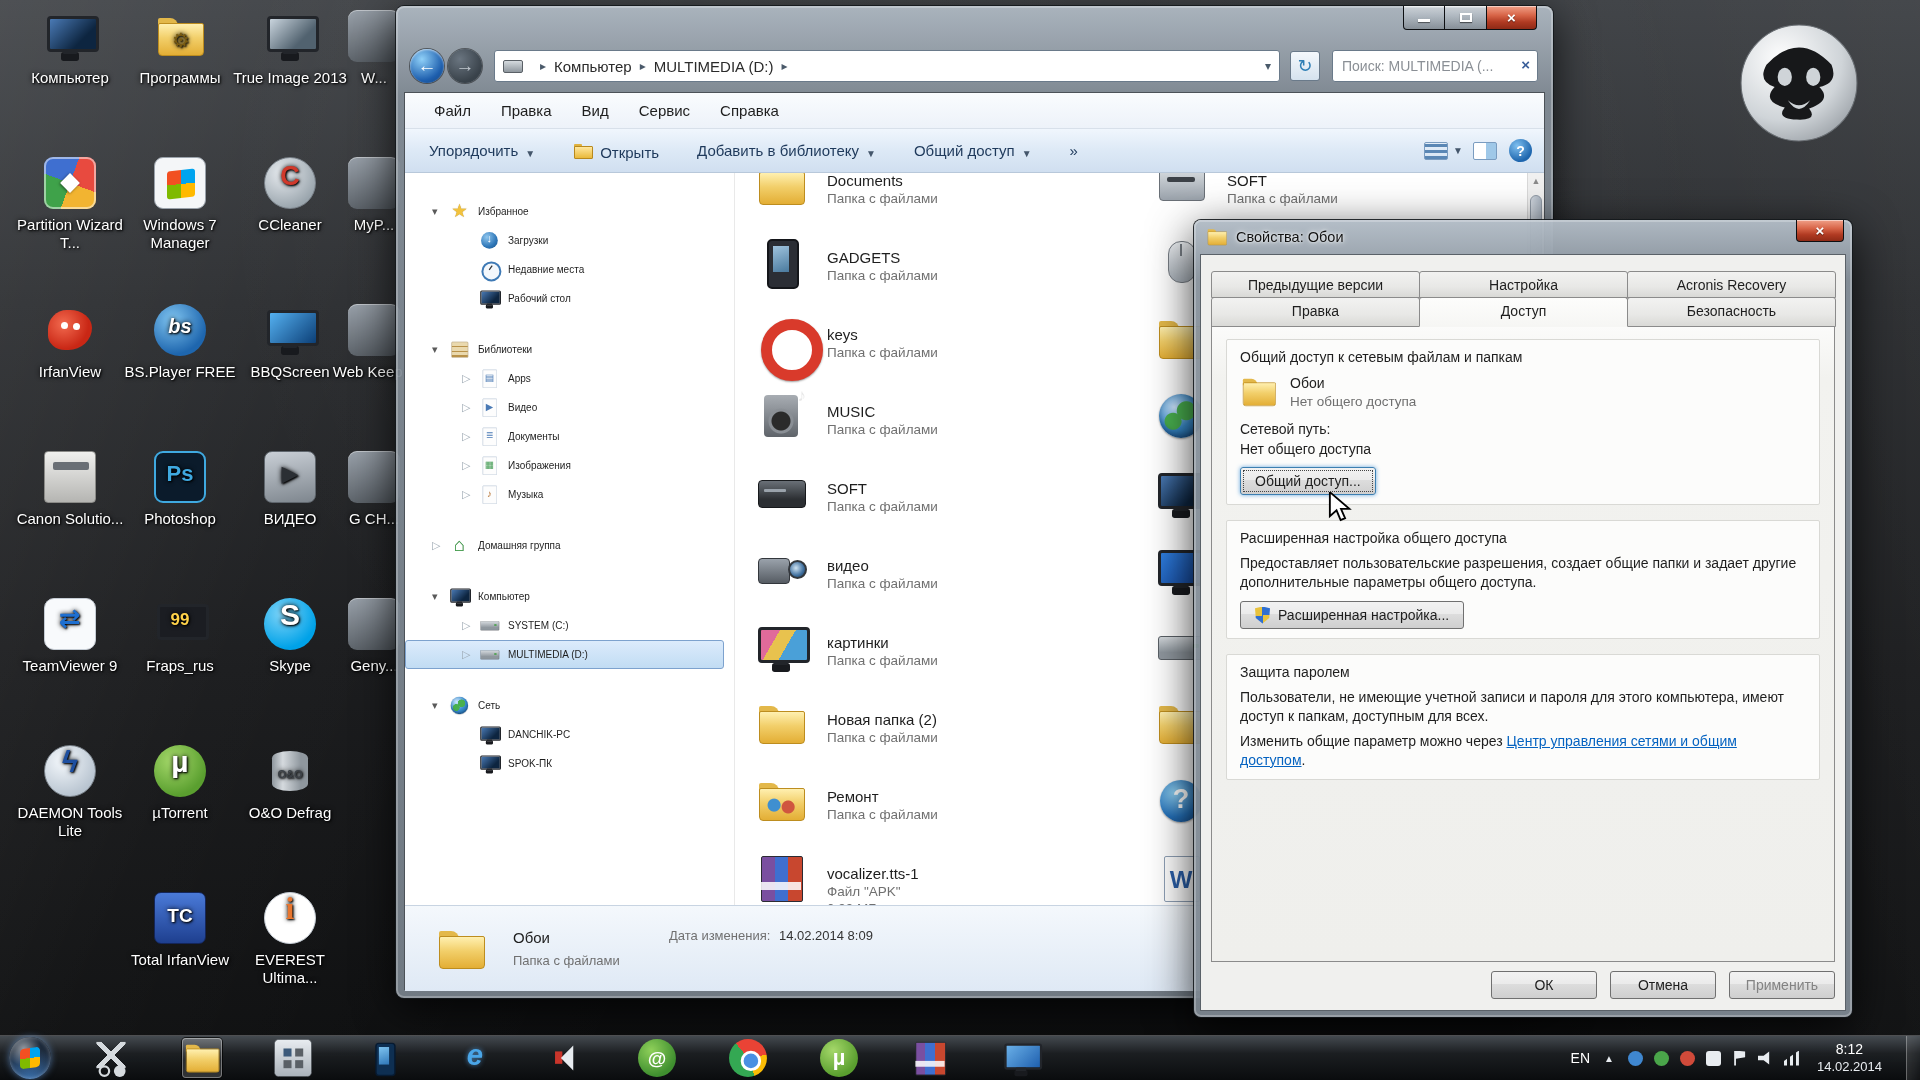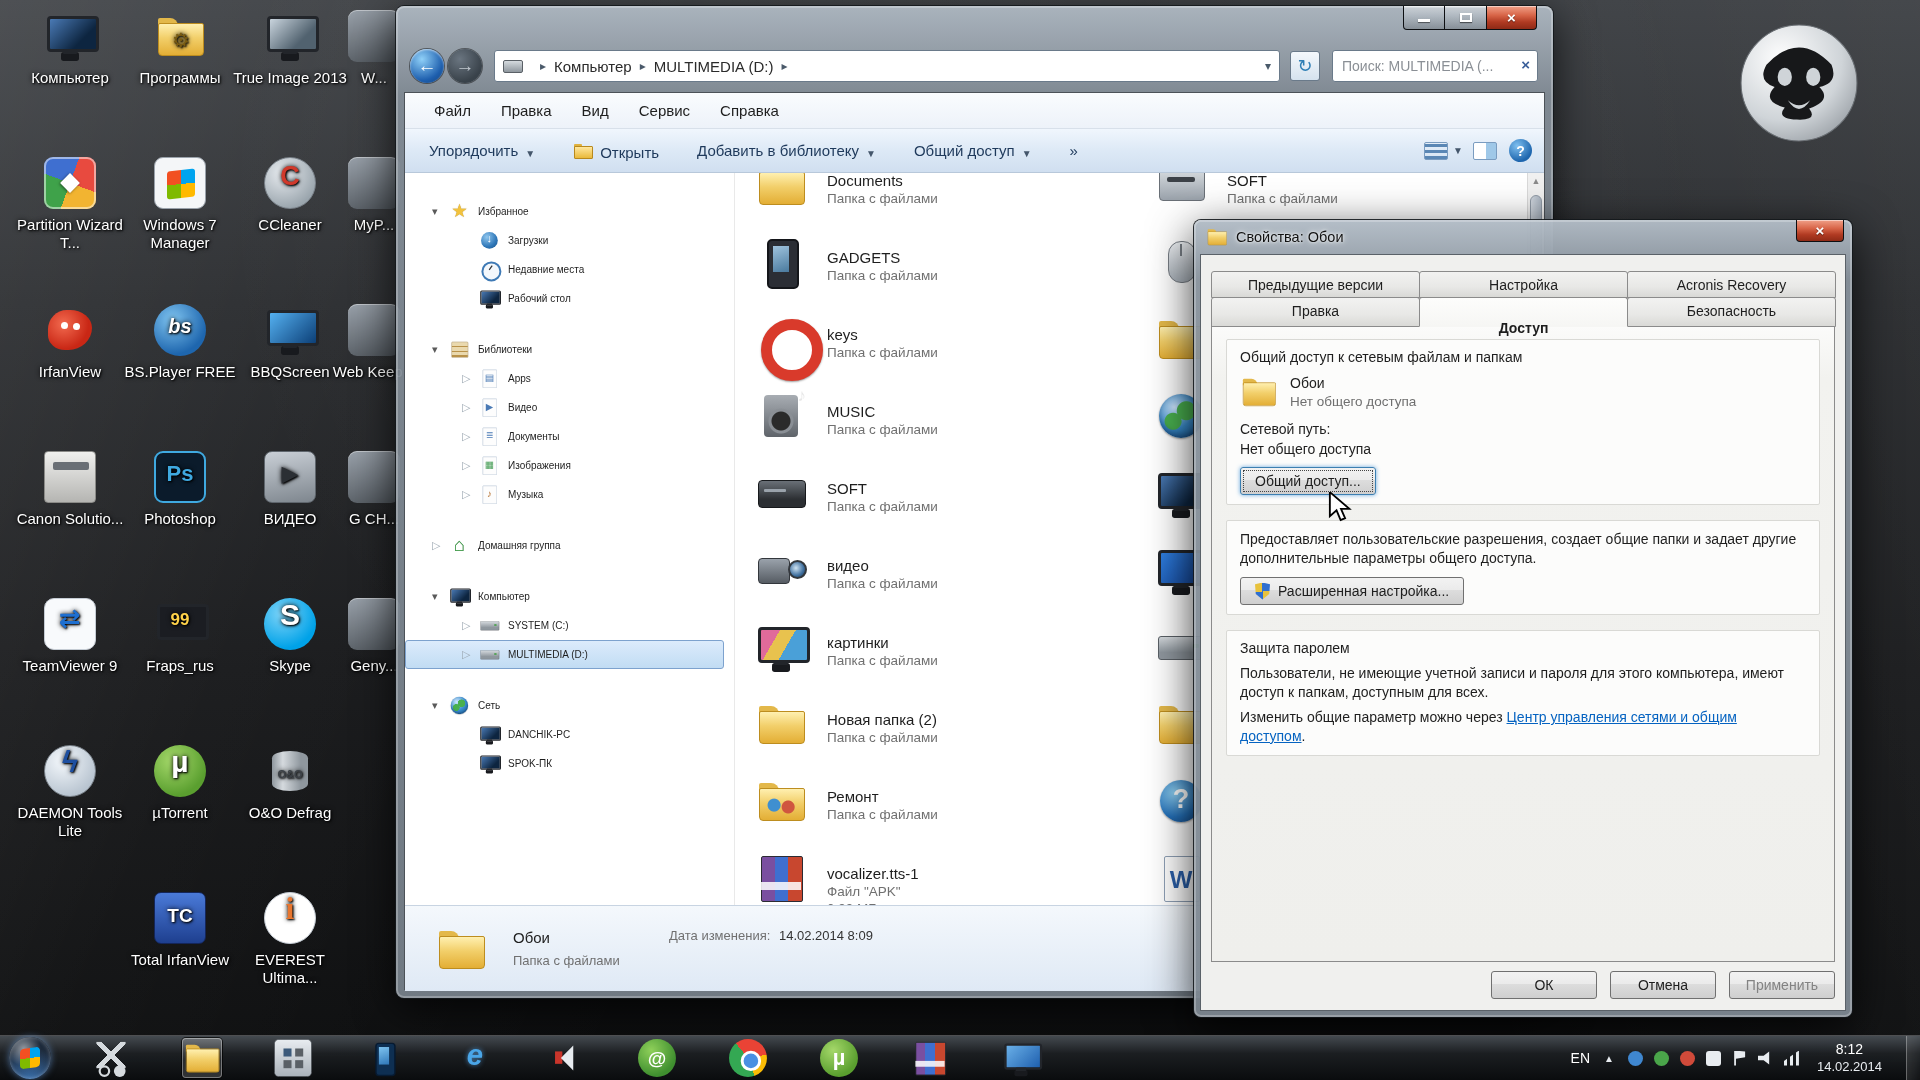--- a/index.html
+++ b/index.html
@@ -197,21 +197,21 @@
 .dlg-icw{width:22px;height:22px;position:relative;margin-right:8px}
 .dlg-icw .ic{position:absolute;left:0;top:0;transform:scale(.42);transform-origin:0 0}
 .dlg-title{font-size:14.5px;color:#111;text-shadow:0 0 7px #fff,0 0 3px #fff}
 .dlg-close{position:absolute;top:0;right:2px;width:48px;height:22px;border:1px solid #0d0f12;border-top:none;border-radius:0 0 4px 4px;background:linear-gradient(180deg,#f0a088,#d86548 40%,#b03a22 70%,#8f2a16);display:flex;align-items:center;justify-content:center;box-shadow:inset 0 1px 0 rgba(255,255,255,.5)}
 .dlg-client{height:757px;background:#f0f0ee;border:1px solid #5a6168;padding:0 10px}
 .tabswrap{margin-top:16px;position:relative}
 .tabrow{display:flex}
 .tab{flex:1;text-align:center;font-size:14px;color:#1e1e1e;background:linear-gradient(180deg,#f2f2f1,#e8e8e6 60%,#d9d9d6);border:1px solid #8b8b8b;border-radius:3px 3px 0 0;margin-right:-1px;position:relative;padding-top:5px}
 .tabrow.row1 .tab{height:27px}
 .tabrow.row2 .tab{height:30px;margin-top:-1px}
-.tab.active{background:linear-gradient(180deg,#fdfdfc,#f6f6f4);border-bottom-color:#f6f6f4;z-index:3;margin-top:-3px;height:32px;padding-top:22px;font-weight:bold}
+.tab.active{background:linear-gradient(180deg,#fdfdfc,#f6f6f4);border-bottom-color:#f6f6f4;z-index:3;margin-top:-3px;height:32px;padding-top:5px;font-weight:normal}
 .tabpage{margin-top:-1px;border:1px solid #8b8b8b;background:linear-gradient(180deg,#fbfbfa,#f2f2ef 8%,#efefec);padding:12px 14px;height:636px;position:relative;z-index:1}
 .sec{background:#fcfcfb;border:1px solid #d9d9d5;border-radius:2px;padding:9px 13px;margin-bottom:15px;font-size:14px;color:#1e1e1e}
 .sec-h{margin-bottom:8px}
 .share-item{display:flex;align-items:center;margin:4px 0 10px}
 .dic38{width:40px;height:38px;position:relative;flex:none;margin-right:10px}
 .dic38 .ic{position:absolute;left:0;top:0;transform:scale(.72);transform-origin:0 0}
 .graytxt{color:#6f6f6f;font-size:13.5px;margin-top:3px}
 .pathlbl{margin-top:6px}
 .pathval{margin-top:4px;margin-bottom:10px}
 .btn{display:inline-flex;align-items:center;justify-content:center;min-width:106px;height:28px;padding:0 14px;font-size:14px;color:#1e1e1e;background:linear-gradient(180deg,#f2f2f2,#ebebeb 45%,#dddddd 46%,#cfcfcf);border:1px solid #707070;border-radius:3px;font-family:"Liberation Sans","DejaVu Sans",sans-serif}
@@ -779,20 +779,21 @@
             <div>
               <div>Обои</div>
               <div class="graytxt">Нет общего доступа</div>
             </div>
           </div>
           <div class="pathlbl">Сетевой путь:</div>
           <div class="pathval">Нет общего доступа</div>
           <button class="btn focus">Общий доступ...</button>
         </div>
         <div class="sec">
+          <div class="sec-h">Расширенная настройка общего доступа</div>
           <div class="bodytxt" style="margin-bottom:9px">Предоставляет пользовательские разрешения, создает общие папки и задает другие дополнительные параметры общего доступа.</div>
           <button class="btn">
               <span class="shield"></span>
               <span>Расширенная настройка...</span>
             </button>
         </div>
         <div class="sec">
           <div class="sec-h">Защита паролем</div>
           <div class="bodytxt">Пользователи, не имеющие учетной записи и пароля для этого компьютера, имеют доступ к папкам, доступным для всех.</div>
           <div class="bodytxt" style="margin-top:6px"><span>Изменить общие параметр можно через </span><span class="linktxt">Центр управления сетями и общим доступом</span><span>.</span></div>

